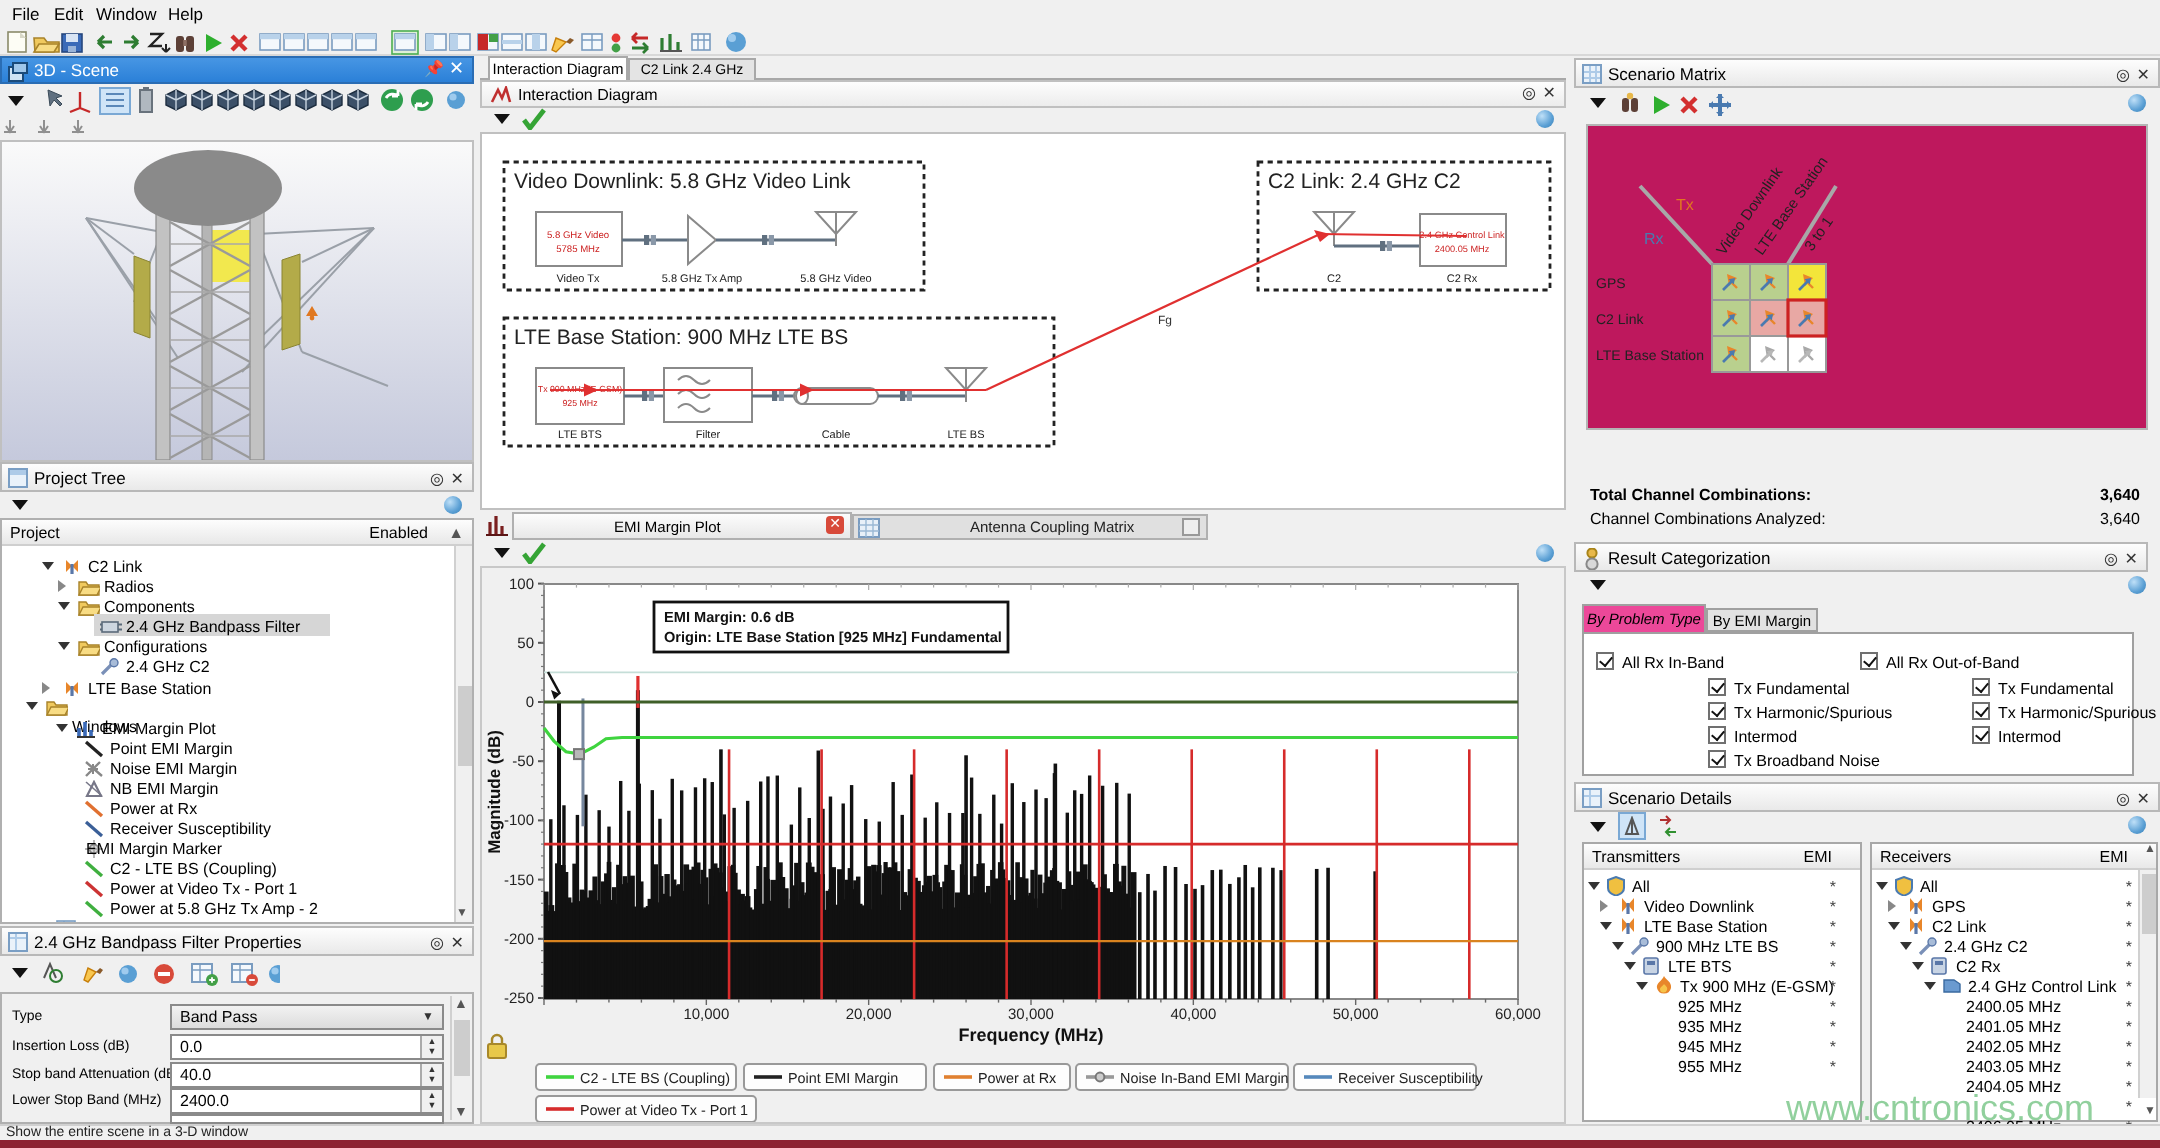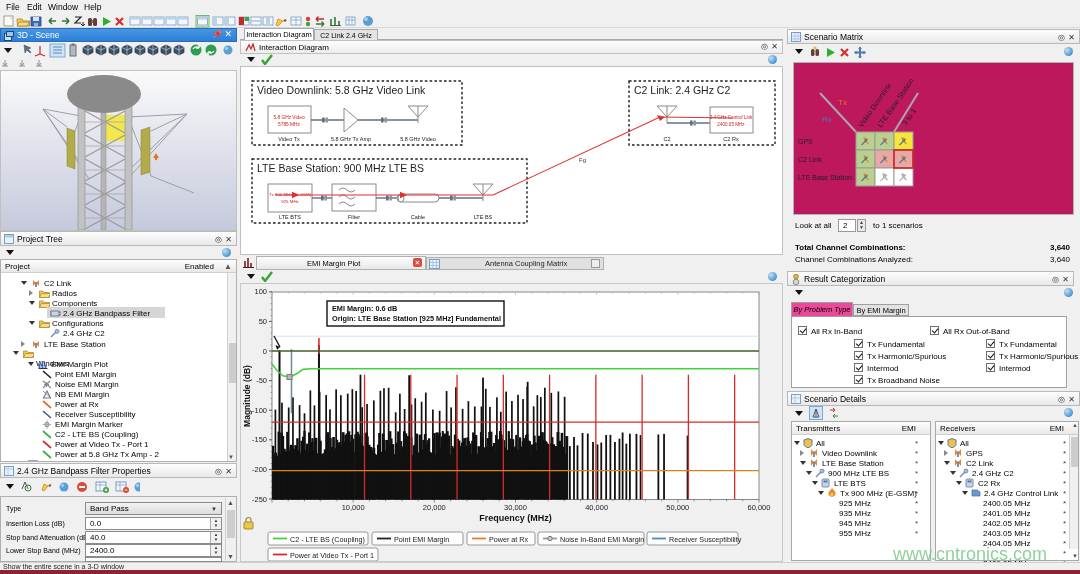--- a/index.html
+++ b/index.html
@@ -329,21 +329,21 @@
             <svg width="10" height="9" style="position:absolute;left:41px;top:1px;">
               <path d="M1 1l8 7" stroke="#3a5f98" stroke-width="1.6"></path>
             </svg>
             <span style="position:absolute;left:54px;top:1px;">Receiver Susceptibility</span>
           </div>
           <div class="treerow" style="left:0;top:146px;width:225px;">
             <svg width="10" height="9" style="position:absolute;left:41px;top:1px;">
               <circle cx="5" cy="4.5" r="2.2" fill="#d8d8d8" stroke="#888"></circle>
               <path d="M5 0v9M0.5 4.5h9" stroke="#999" stroke-width="0.7"></path>
             </svg>
-            <span style="position:absolute;left:54px;top:1px;">EMI Margin Marker</span>
+            <span style="position:absolute;left:42px;top:1px;">EMI Margin Marker</span>
           </div>
           <div class="treerow" style="left:0;top:156px;width:225px;">
             <svg width="10" height="9" style="position:absolute;left:41px;top:1px;">
               <path d="M1 1l8 7" stroke="#3faf3f" stroke-width="1.7"></path>
             </svg>
             <span style="position:absolute;left:54px;top:1px;">C2 - LTE BS (Coupling)</span>
           </div>
           <div class="treerow" style="left:0;top:166px;width:225px;">
             <svg width="10" height="9" style="position:absolute;left:41px;top:1px;">
               <path d="M1 1l8 7" stroke="#cc3333" stroke-width="1.7"></path>
@@ -1116,26 +1116,20 @@
         <rect x="100" y="105" width="19" height="18" fill="#fff" stroke="#999"></rect>
         <g transform="translate(109.5,114)">
           <path d="M-2 -4l5 2l-4 4z" fill="#a8a8a8"></path>
           <path d="M0.5 0.5L3 3" stroke="#a8a8a8" stroke-width="1.2"></path>
           <path d="M-4 4L1 -1" stroke="#b8b8b8" stroke-width="1.3"></path>
           <path d="M2 -2l-3.2 0.6l2.6 2.6z" fill="#b8b8b8"></path>
         </g>
         <rect x="100" y="87" width="19" height="18" fill="none" stroke="#cc2222" stroke-width="1.6"></rect>
       </svg>
 </div>
-<div class="abs" style="left:793px;top:219px;width:281px;height:14px;font-size:8px;">
-  <span style="position:absolute;left:2px;top:2px;">Look at all</span>
-  <span style="position:absolute;left:45px;top:0px;width:18px;height:13px;background:#fff;border:1px solid #999;padding-left:4px;line-height:12px;">2</span>
-  <span style="position:absolute;left:64px;top:0px;width:9px;height:13px;background:#e8e8e8;border:1px solid #999;font-size:5px;text-align:center;line-height:5px;color:#444;">▲<br>▼</span>
-  <span style="position:absolute;left:80px;top:2px;">to 1 scenarios</span>
-</div>
 <div class="abs" style="left:793px;top:243px;width:281px;height:26px;font-size:8px;">
   <span style="position:absolute;left:2px;top:0px;font-weight:bold;">Total Channel Combinations:</span>
   <span style="position:absolute;right:4px;top:0px;font-weight:bold;">3,640</span>
   <span style="position:absolute;left:2px;top:12px;">Channel Combinations Analyzed:</span>
   <span style="position:absolute;right:4px;top:12px;">3,640</span>
 </div>
 
 <div class="title" style="left:787px;top:271px;width:287px;">
   <svg width="8" height="11" style="position:absolute;left:4px;top:2px;">
         <circle cx="4" cy="2.5" r="2.3" fill="#e8b84a" stroke="#a8841a"></circle>

